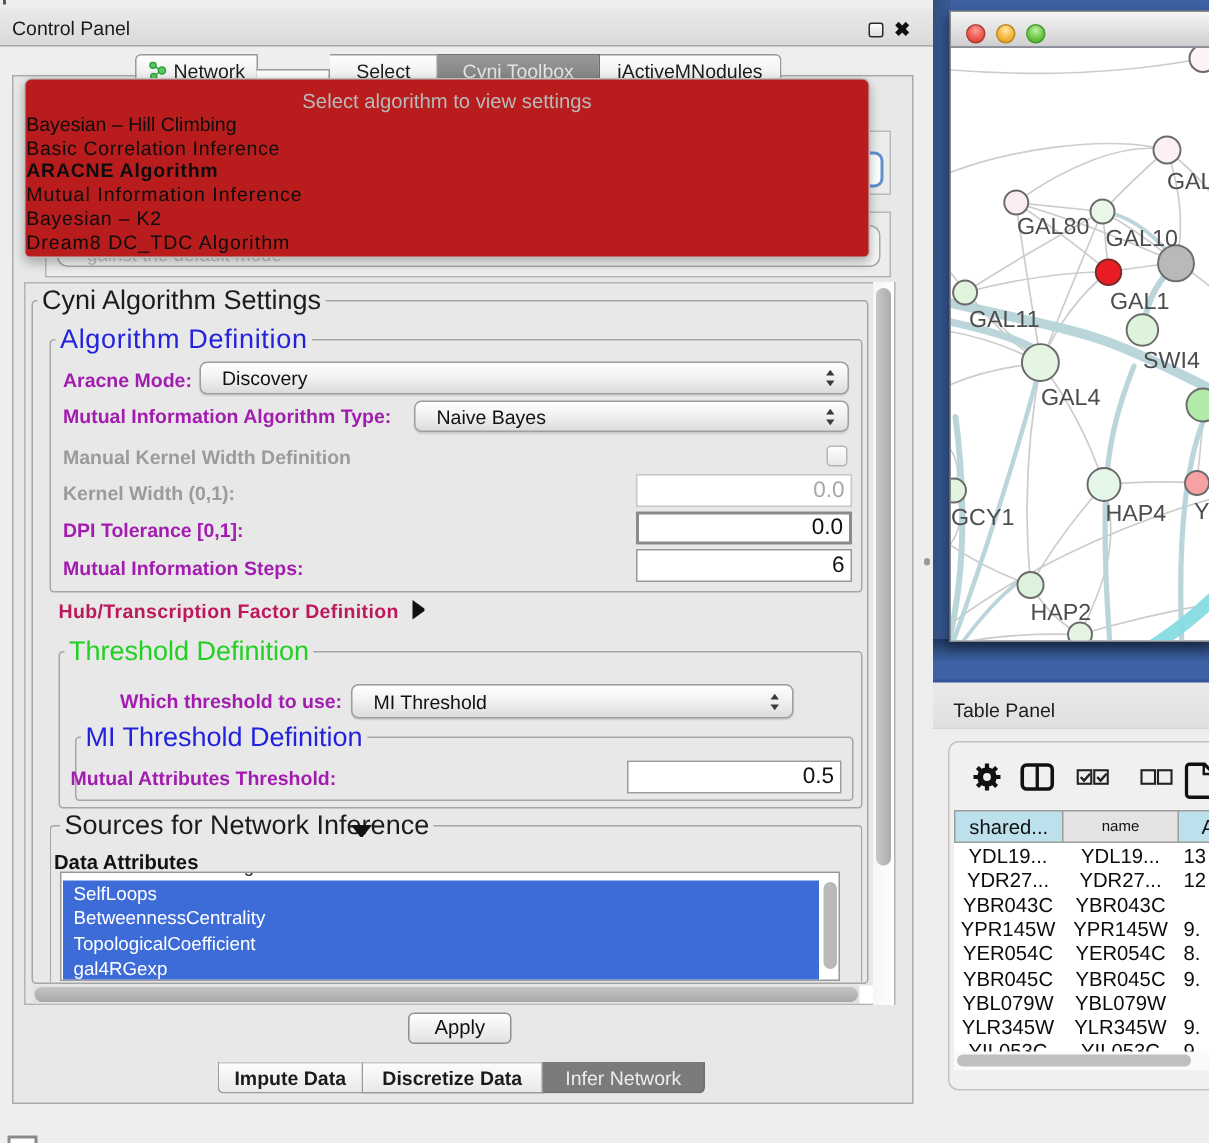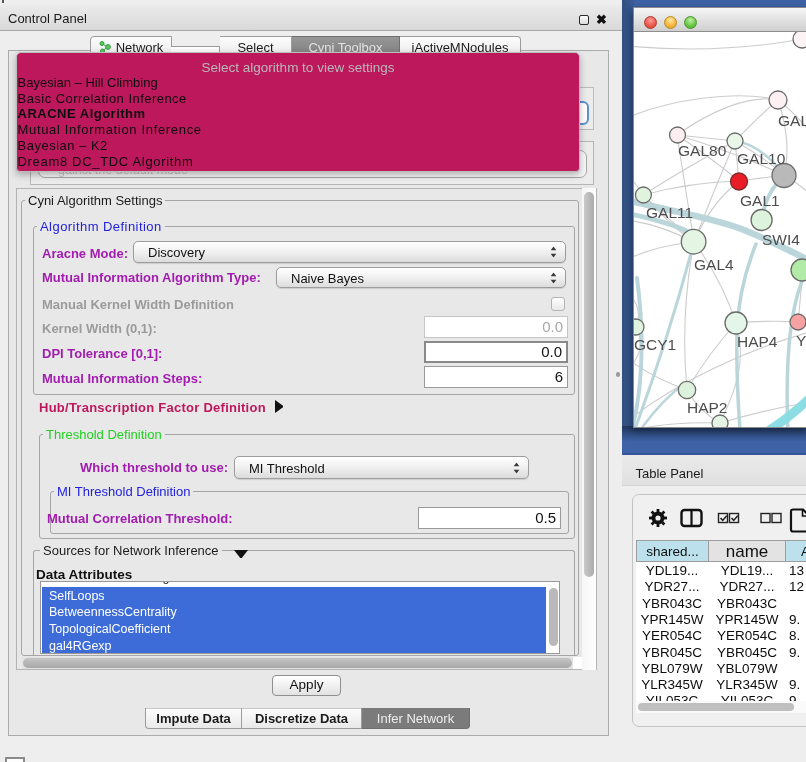--- a/index.html
+++ b/index.html
@@ -2,21 +2,21 @@
 <html><head>
 <meta charset="utf-8">
 <style>
   html,body{margin:0;padding:0;}
   body{width:806px;height:762px;position:relative;overflow:hidden;
        background:#eeeeee;font-family:"Liberation Sans",sans-serif;
        -webkit-font-smoothing:antialiased;}
   .abs{position:absolute;}
   .bold{font-weight:bold;}
   .grp{position:absolute;border:1px solid #a5a5a5;border-radius:3px;}
-  .grptitle{position:absolute;background:#e8e8e8;padding:0 3px;font-size:13px;color:#1c1c1c;line-height:13px;}
+  .grptitle{position:absolute;background:#e8e8e8;padding:0 3px;font-size:18px;color:#1c1c1c;line-height:13px;}
   .combo{position:absolute;border:1px solid #9d9d9d;border-radius:5px;
          background:linear-gradient(#ffffff,#f2f2f2 45%,#dcdcdc);box-shadow:0 1px 1px rgba(0,0,0,0.12);
          font-size:13px;color:#111;}
   .combo .ctext{position:absolute;left:14px;top:50%;transform:translateY(-50%);}
   .carr{position:absolute;right:8px;top:50%;transform:translateY(-50%);width:7px;height:11px;}
   .field{position:absolute;background:#fff;font-size:15px;color:#111;text-align:right;}
   .lbl{position:absolute;font-size:13px;font-weight:bold;color:#a21caf;white-space:nowrap;}
   .dis{color:#9b9b9b;}
   .tab{position:absolute;top:0;height:100%;box-sizing:border-box;border:1px solid #9b9b9b;border-left:none;
        background:linear-gradient(#fdfdfd,#e9e9e9);font-size:13px;color:#1b1b1b;
@@ -159,21 +159,21 @@
       <rect x="128" y="10.5" width="9" height="9"></rect>
       <rect x="139" y="10.5" width="9" height="9"></rect>
     </g>
 
     <path d="M 160 6.5 h 10 l 6 6 v 14 a 2 2 0 0 1 -2 2 h -14 a 2 2 0 0 1 -2 -2 v -18 a 2 2 0 0 1 2 -2 z" fill="none" stroke="#111" stroke-width="2.2"></path>
     <path d="M 169.5 7 v 6 h 6.5" fill="none" stroke="#111" stroke-width="1.6"></path>
   </svg>
 
   <div class="abs" style="left:3px;top:45px;width:179px;height:173px;background:#fff;overflow:hidden;">
     <div class="abs" style="left:0;top:0;width:72px;height:22px;background:#bce1ec;border:1px solid #9d9d9d;border-right:none;box-sizing:border-box;text-align:center;font-size:13.5px;line-height:21px;color:#111;">shared...</div>
-    <div class="abs" style="left:72px;top:0;width:78px;height:22px;background:#e3e3e3;border:1px solid #9d9d9d;box-sizing:border-box;text-align:center;font-size:17px;line-height:21px;color:#111;">name</div>
+    <div class="abs" style="left:72px;top:0;width:78px;height:22px;background:#e3e3e3;border:1px solid #9d9d9d;box-sizing:border-box;text-align:center;font-size:10px;line-height:21px;color:#111;">name</div>
     <div class="abs" style="left:150px;top:0;width:40px;height:22px;background:#bce1ec;border:1px solid #9d9d9d;border-left:none;box-sizing:border-box;font-size:13.5px;line-height:21px;color:#111;padding-left:15px;">A</div>
     <div class="abs" style="left:0;top:23px;width:179px;font-size:13.5px;color:#0c0c0c;">
         <div style="position:absolute;left:0;top:0.0px;width:72px;text-align:center;">YDL19...</div>
         <div style="position:absolute;left:72px;top:0.0px;width:78px;text-align:center;">YDL19...</div>
         <div style="position:absolute;left:153px;top:0.0px;">13</div>
         <div style="position:absolute;left:0;top:16.3px;width:72px;text-align:center;">YDR27...</div>
         <div style="position:absolute;left:72px;top:16.3px;width:78px;text-align:center;">YDR27...</div>
         <div style="position:absolute;left:153px;top:16.3px;">12</div>
         <div style="position:absolute;left:0;top:32.6px;width:72px;text-align:center;">YBR043C</div>
         <div style="position:absolute;left:72px;top:32.6px;width:78px;text-align:center;">YBR043C</div>
@@ -289,21 +289,21 @@
 <div class="combo" style="left:234px;top:456px;width:293px;height:21px;">
     <span class="ctext">MI Threshold</span>
   <svg class="carr" viewBox="0 0 7 11">
       <path d="M3.5 0 L6.3 3.8 L0.7 3.8 Z" fill="#3a3a3a"></path>
       <path d="M3.5 11 L6.3 7.2 L0.7 7.2 Z" fill="#3a3a3a"></path>
     </svg>
 </div>
 
 <div class="grp" style="left:50px;top:491px;width:517px;height:41px;"></div>
 <div class="grptitle" style="left:54px;top:485px;color:#2222dd;">MI Threshold Definition</div>
-<div class="lbl" style="left:47px;top:511px;">Mutual Correlation Threshold:</div>
+<div class="lbl" style="left:47px;top:511px;">Mutual Attributes Threshold:</div>
 <div class="field" style="left:418px;top:507px;width:143px;height:22px;border:1px solid #9a9a9a;box-sizing:border-box;line-height:20px;padding-right:4px;">0.5</div>
 
 <div class="grp" style="left:33px;top:550px;width:540px;height:104px;border-bottom:none;border-radius:3px 3px 0 0;"></div>
 <div class="grptitle" style="left:40px;top:544px;">Sources for Network Inference</div>
 <svg class="abs" width="14" height="8" style="left:234px;top:550px;">
     <path d="M0 0 L14 0 L7 9 Z" fill="#111"></path>
   </svg>
 <div class="abs bold" style="left:36px;top:567px;font-size:13.5px;color:#121212;">Data Attributes</div>
 
 <div class="abs" style="left:40px;top:581px;width:520px;height:73px;background:#fff;border:1px solid #999;box-sizing:border-box;overflow:hidden;">
@@ -330,21 +330,21 @@
 <div class="abs" style="left:145px;top:708px;width:326px;height:21px;">
   <div class="tab bold" style="left:0;width:97px;border-left:1px solid #9b9b9b;border-radius:0 0 0 4px;border-top:none;box-shadow:inset 0 1px 0 #c8c8c8;">Impute Data</div>
   <div class="tab bold" style="left:97px;width:120px;border-top:none;box-shadow:inset 0 1px 0 #c8c8c8;">Discretize Data</div>
   <div class="tab" style="left:217px;width:108px;background:#7b7b7b;color:#ededed;border-color:#6f6f6f;border-top:none;border-radius:0 0 4px 0;">Infer Network</div>
 </div>
 
 <div class="abs" style="left:616px;top:372px;width:4px;height:5px;border-radius:2px;background:#9a9a9a;"></div>
 
 <div class="abs" style="left:5px;top:757px;width:20px;height:10px;border:2px solid #8a8a8a;background:#fdfdfd;box-sizing:border-box;"></div>
 
-<div class="abs" style="left:16px;top:52px;width:564px;height:120px;background:#be185d;border:1px solid #bdbdbd;border-radius:5px 5px 4px 4px;box-shadow:0 3px 7px rgba(0,0,0,0.28);box-sizing:border-box;">
+<div class="abs" style="left:16px;top:52px;width:564px;height:120px;background:#b91c1c;border:1px solid #bdbdbd;border-radius:5px 5px 4px 4px;box-shadow:0 3px 7px rgba(0,0,0,0.28);box-sizing:border-box;">
   <div class="abs" style="left:0;top:7px;width:100%;text-align:center;font-size:13.5px;color:#b9b9b9;">Select algorithm to view settings</div>
   <div class="abs" style="left:0.5px;top:22px;font-size:13px;color:#0d0d0d;line-height:15.7px;">
     <span>Bayesian – Hill Climbing</span><br>
     <span style="letter-spacing:0.46px;">Basic Correlation Inference</span><br>
     <span class="bold" style="letter-spacing:0.5px;">ARACNE Algorithm</span><br>
     <span style="letter-spacing:0.67px;">Mutual Information Inference</span><br>
     <span style="letter-spacing:0.5px;">Bayesian – K2</span><br>
     <span style="letter-spacing:0.68px;">Dream8 DC_TDC Algorithm</span>
   </div>
 </div>

